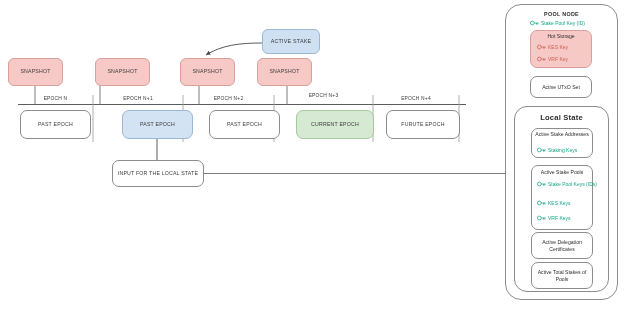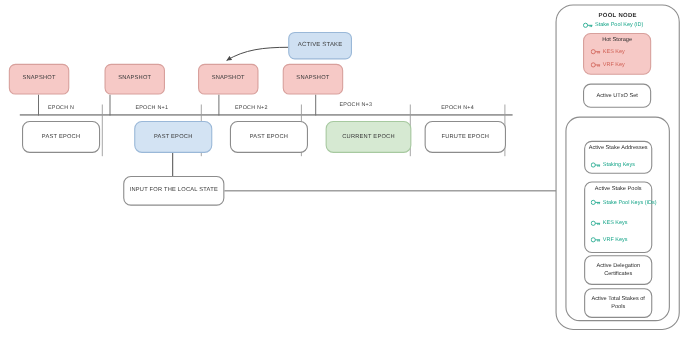--- a/index.html
+++ b/index.html
@@ -240,20 +240,21 @@
       <line x1="6.5" y1="3" x2="6.5" y2="4.6" stroke="#d06055" stroke-width="0.75"></line>
       <line x1="7.8" y1="3" x2="7.8" y2="4.6" stroke="#d06055" stroke-width="0.75"></line>
     </svg>
     <span class="klabel">VRF Key</span>
   </div>
 
   <div class="sub-box" style="left:530px;top:76px;width:62px;height:22px;"></div>
   <div class="box-text" style="left:530px;top:84px;width:62px;">Active UTxO Set</div>
 
   <div class="local-state-outer"></div>
+  <div class="ls-title" style="left:514px;top:113px;width:95px;">Local State</div>
 
   <div class="sub-box" style="left:531px;top:128px;width:62px;height:30px;"></div>
   <div class="sub-head" style="left:531px;top:131px;width:62px;">Active Stake Addresses</div>
   <div class="keyrow green" style="left:537px;top:147px;">
     <svg class="kicon" width="9" height="6" viewBox="0 0 9 6">
       <circle cx="2.3" cy="3" r="1.9" fill="none" stroke="#17a589" stroke-width="0.75"></circle>
       <line x1="4.2" y1="3" x2="8.6" y2="3" stroke="#17a589" stroke-width="0.75"></line>
       <line x1="6.5" y1="3" x2="6.5" y2="4.6" stroke="#17a589" stroke-width="0.75"></line>
       <line x1="7.8" y1="3" x2="7.8" y2="4.6" stroke="#17a589" stroke-width="0.75"></line>
     </svg>

